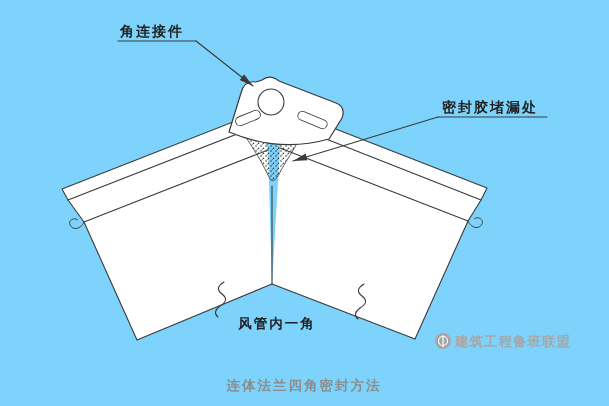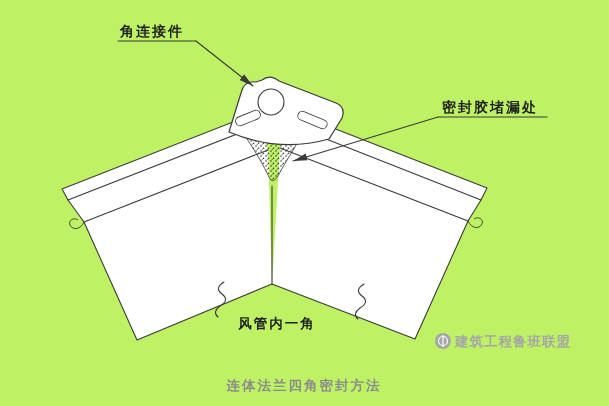--- a/index.html
+++ b/index.html
@@ -1,16 +1,16 @@
 <!DOCTYPE html>
 <html><head>
 <meta charset="utf-8">
 <style>
   html,body{margin:0;padding:0;background:#ffffff;}
-  .stage{position:relative;width:609px;height:406px;background:#bef264;overflow:hidden;
+  .stage{position:relative;width:609px;height:406px;background:#7dd3fc;overflow:hidden;
          font-family:"DejaVu Sans","Liberation Sans",sans-serif;}
   svg{position:absolute;left:0;top:0;}
   .label-text{font-size:14px;font-weight:600;letter-spacing:2px;}
   .small-label{font-size:13.5px;font-weight:600;letter-spacing:2px;}
   .caption-text{font-size:13.5px;font-weight:600;letter-spacing:2px;}
   .wm-text{font-size:13.5px;font-weight:700;letter-spacing:1px;}
   .ln{stroke:#3a3a3a;stroke-width:1.1;fill:none;stroke-linecap:round;stroke-linejoin:round;}
   .thin{stroke:#3a3a3a;stroke-width:0.9;fill:none;}
   .fill-white{fill:#ffffff;stroke:none;}
 </style>

